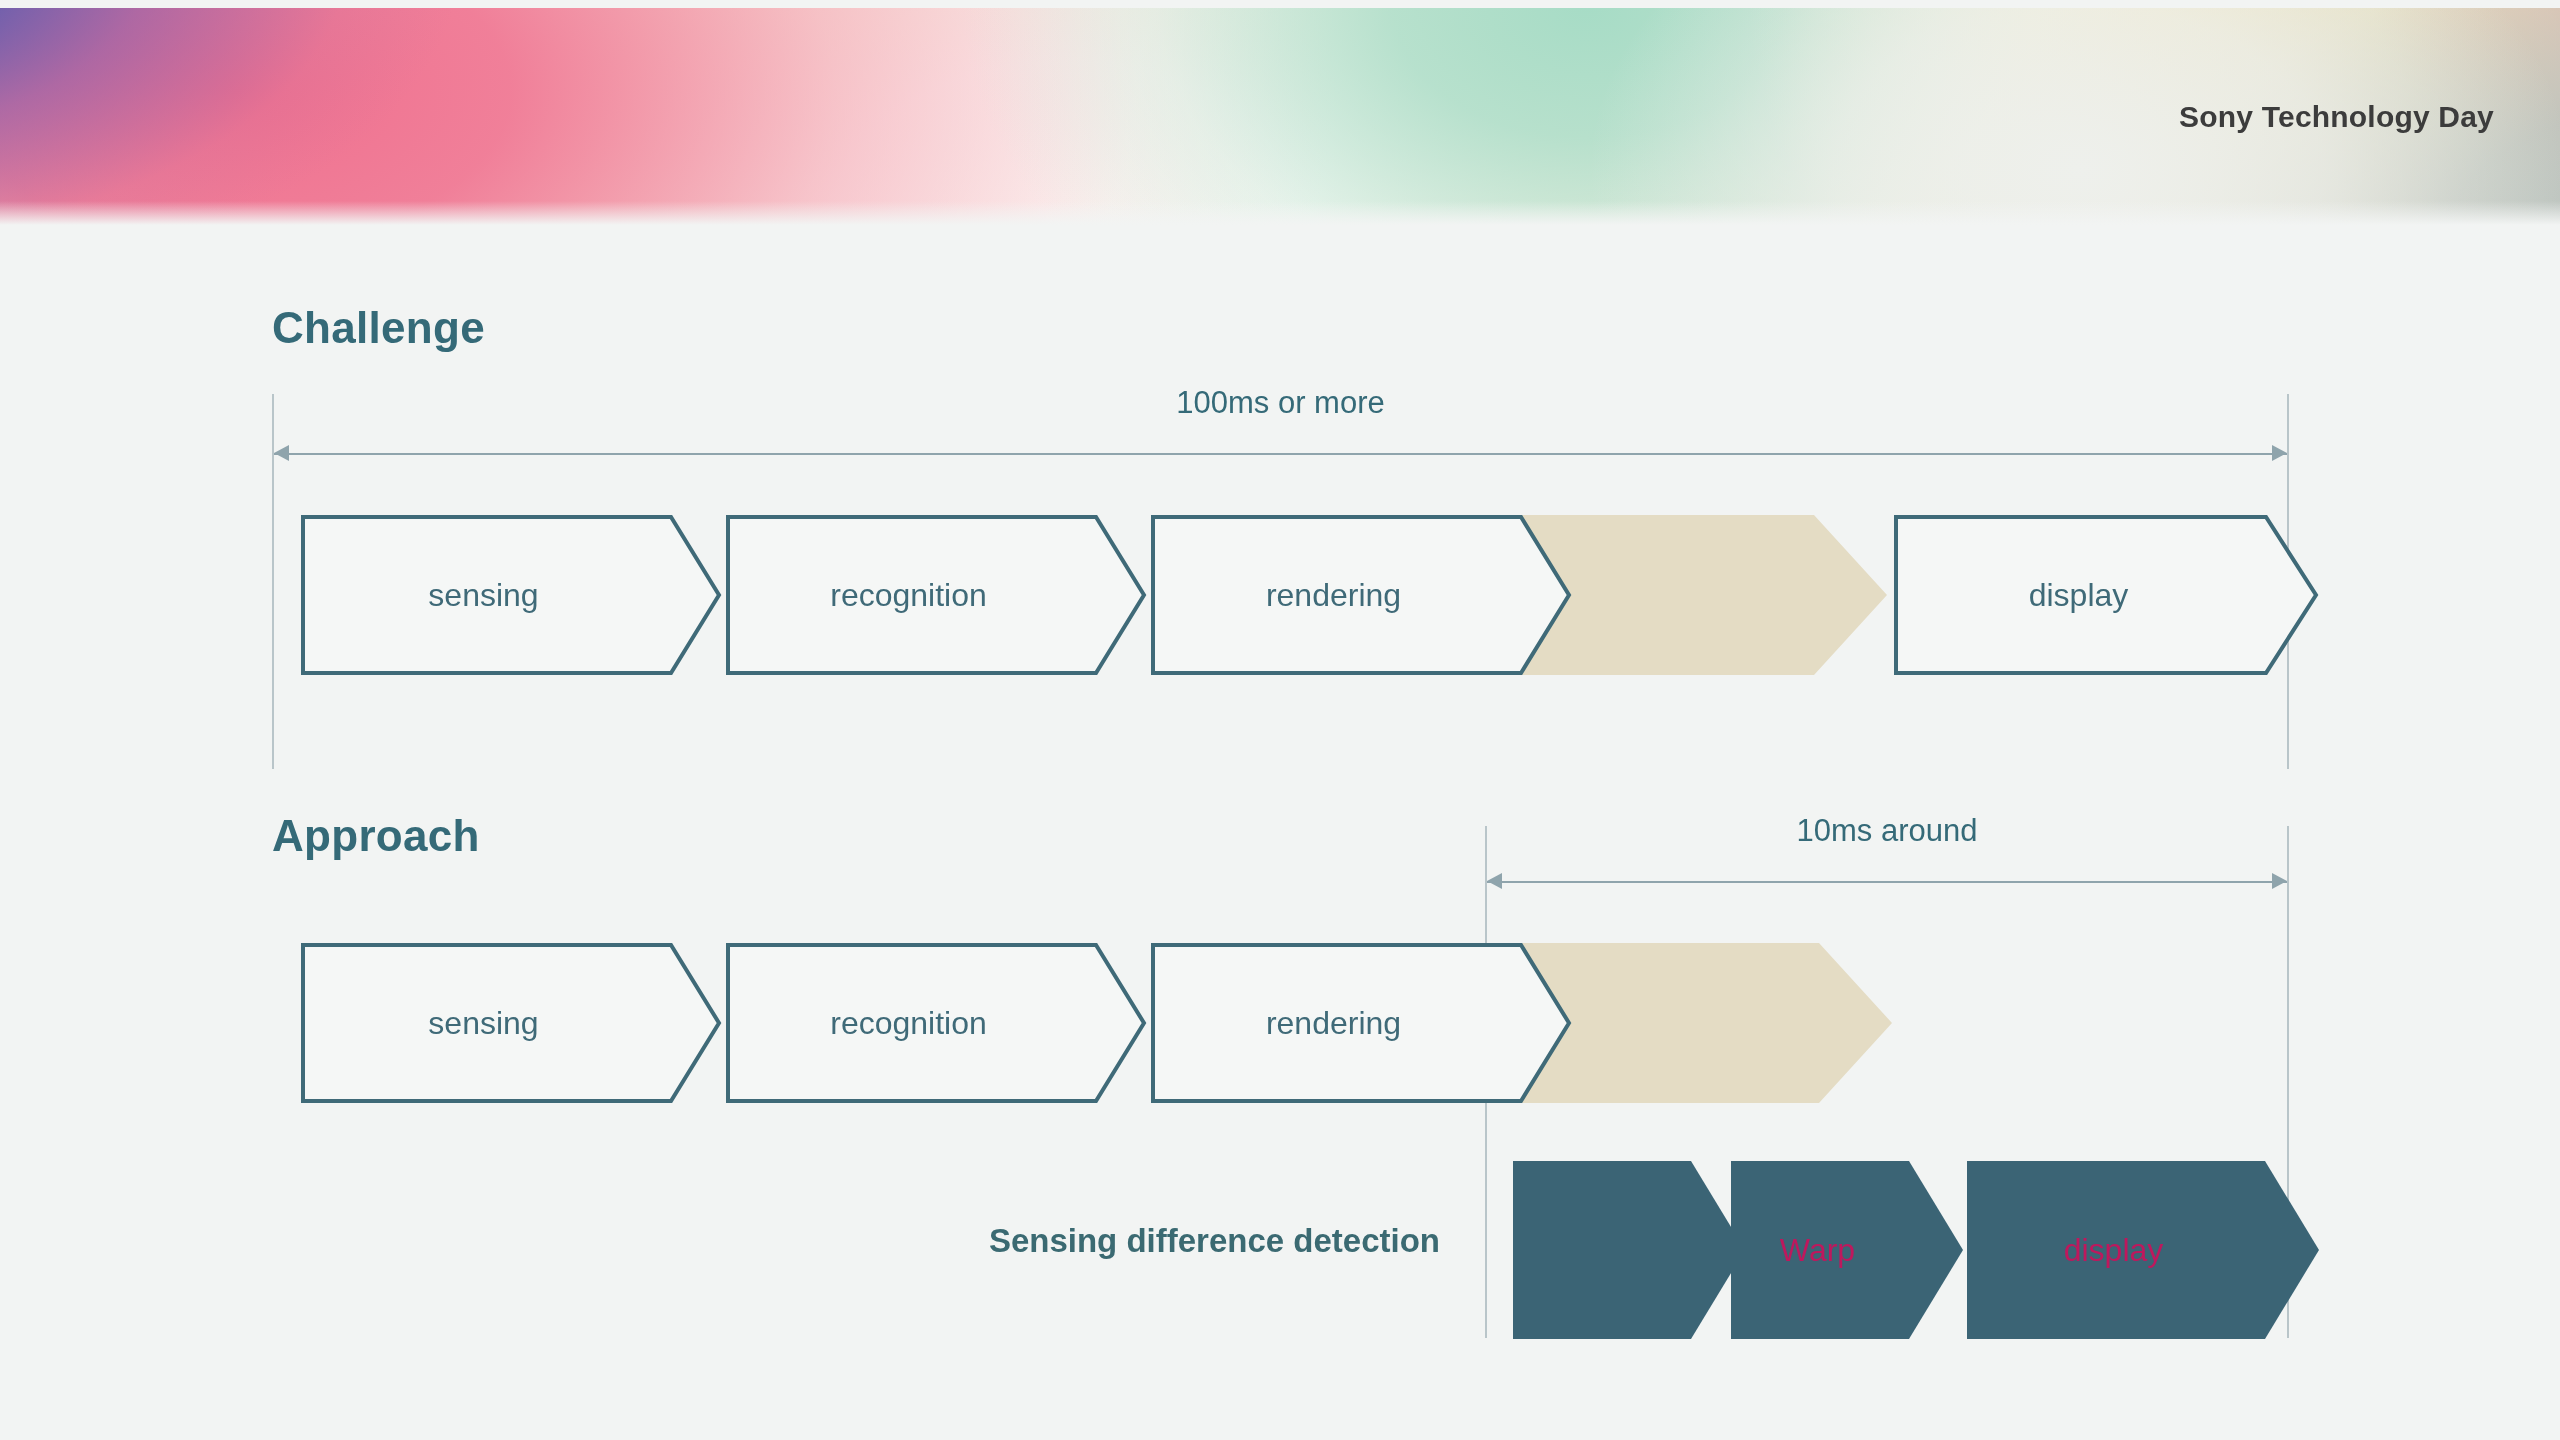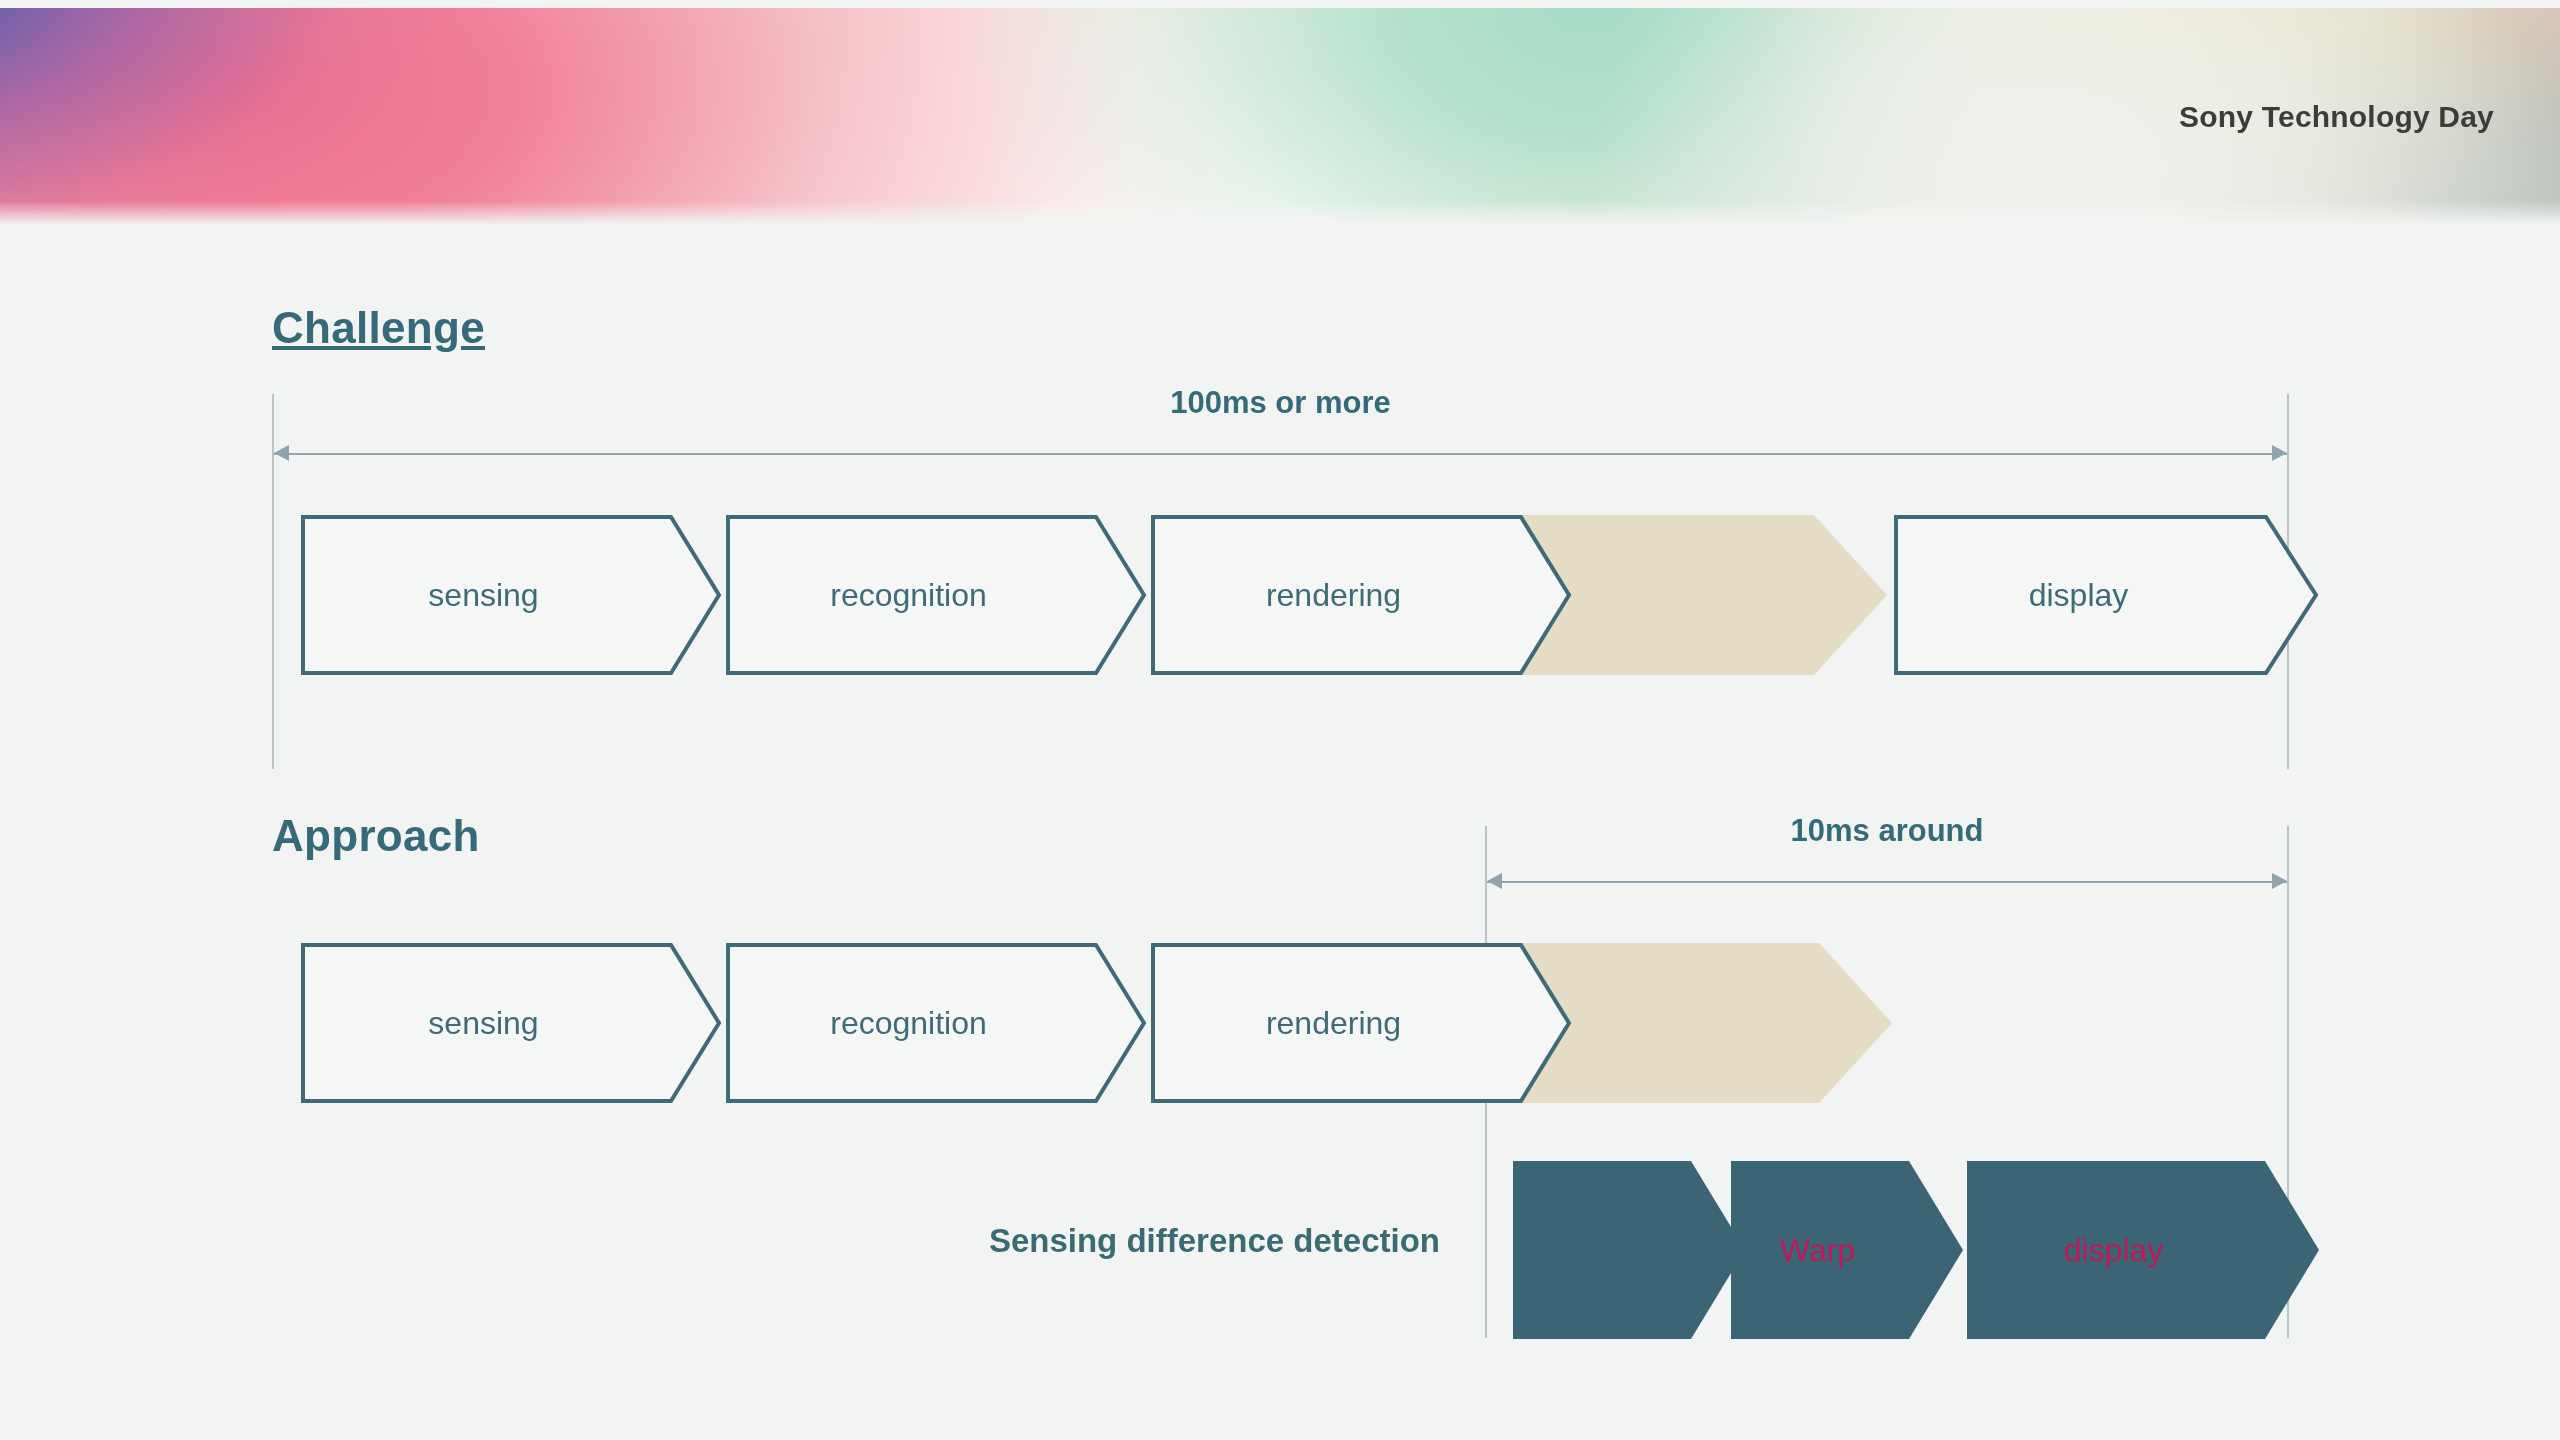--- a/index.html
+++ b/index.html
@@ -55,21 +55,21 @@
     position:absolute;right:66px;top:92px;
     font-size:30px;font-weight:bold;color:#3c3c3c;letter-spacing:.2px;
     white-space:nowrap;
   }
 
   
   .section-title{
     position:absolute;color:#356a78;font-weight:bold;font-size:44px;
     letter-spacing:.3px;white-space:nowrap;
   }
-  #challenge-title{left:272px;top:303px;text-decoration:underline;}
+  #challenge-title{left:272px;top:303px;}
   #approach-title{left:272px;top:811px;}
 
   
   .vline{position:absolute;width:2px;background:#b9c5c9;}
   #vline-left   {left:272px; top:394px;  height:375px;}
   #vline-right  {left:2287px;top:394px;  height:375px;}
   #vline-mid    {left:1485px;top:826px;  height:512px;}
   #vline-right2 {left:2287px;top:826px;  height:512px;}
 
   
@@ -80,21 +80,21 @@
   .span-arrow .head{
     position:absolute;top:1px;width:0;height:0;
     border-top:8px solid transparent;border-bottom:8px solid transparent;
   }
   .span-arrow .head.l{left:0;border-right:15px solid #8fa4ac;}
   .span-arrow .head.r{right:0;border-left:15px solid #8fa4ac;}
   #span-100{left:274px;top:444px;width:2013px;}
   #span-10 {left:1487px;top:872px;width:800px;}
 
   .span-label{
-    position:absolute;color:#356a78;font-weight:bold;font-size:31px;
+    position:absolute;color:#356a78;font-weight:normal;font-size:31px;
     white-space:nowrap;text-align:center;
   }
   #label-100{left:274px;top:385px;width:2013px;}
   #label-10 {left:1487px;top:813px;width:800px;}
 
   
   .chev{position:absolute;padding-left:29px;}
   .chev svg{display:block;overflow:visible;}
   .chev .txt{
     position:absolute;top:0;left:0;right:0;bottom:0;

